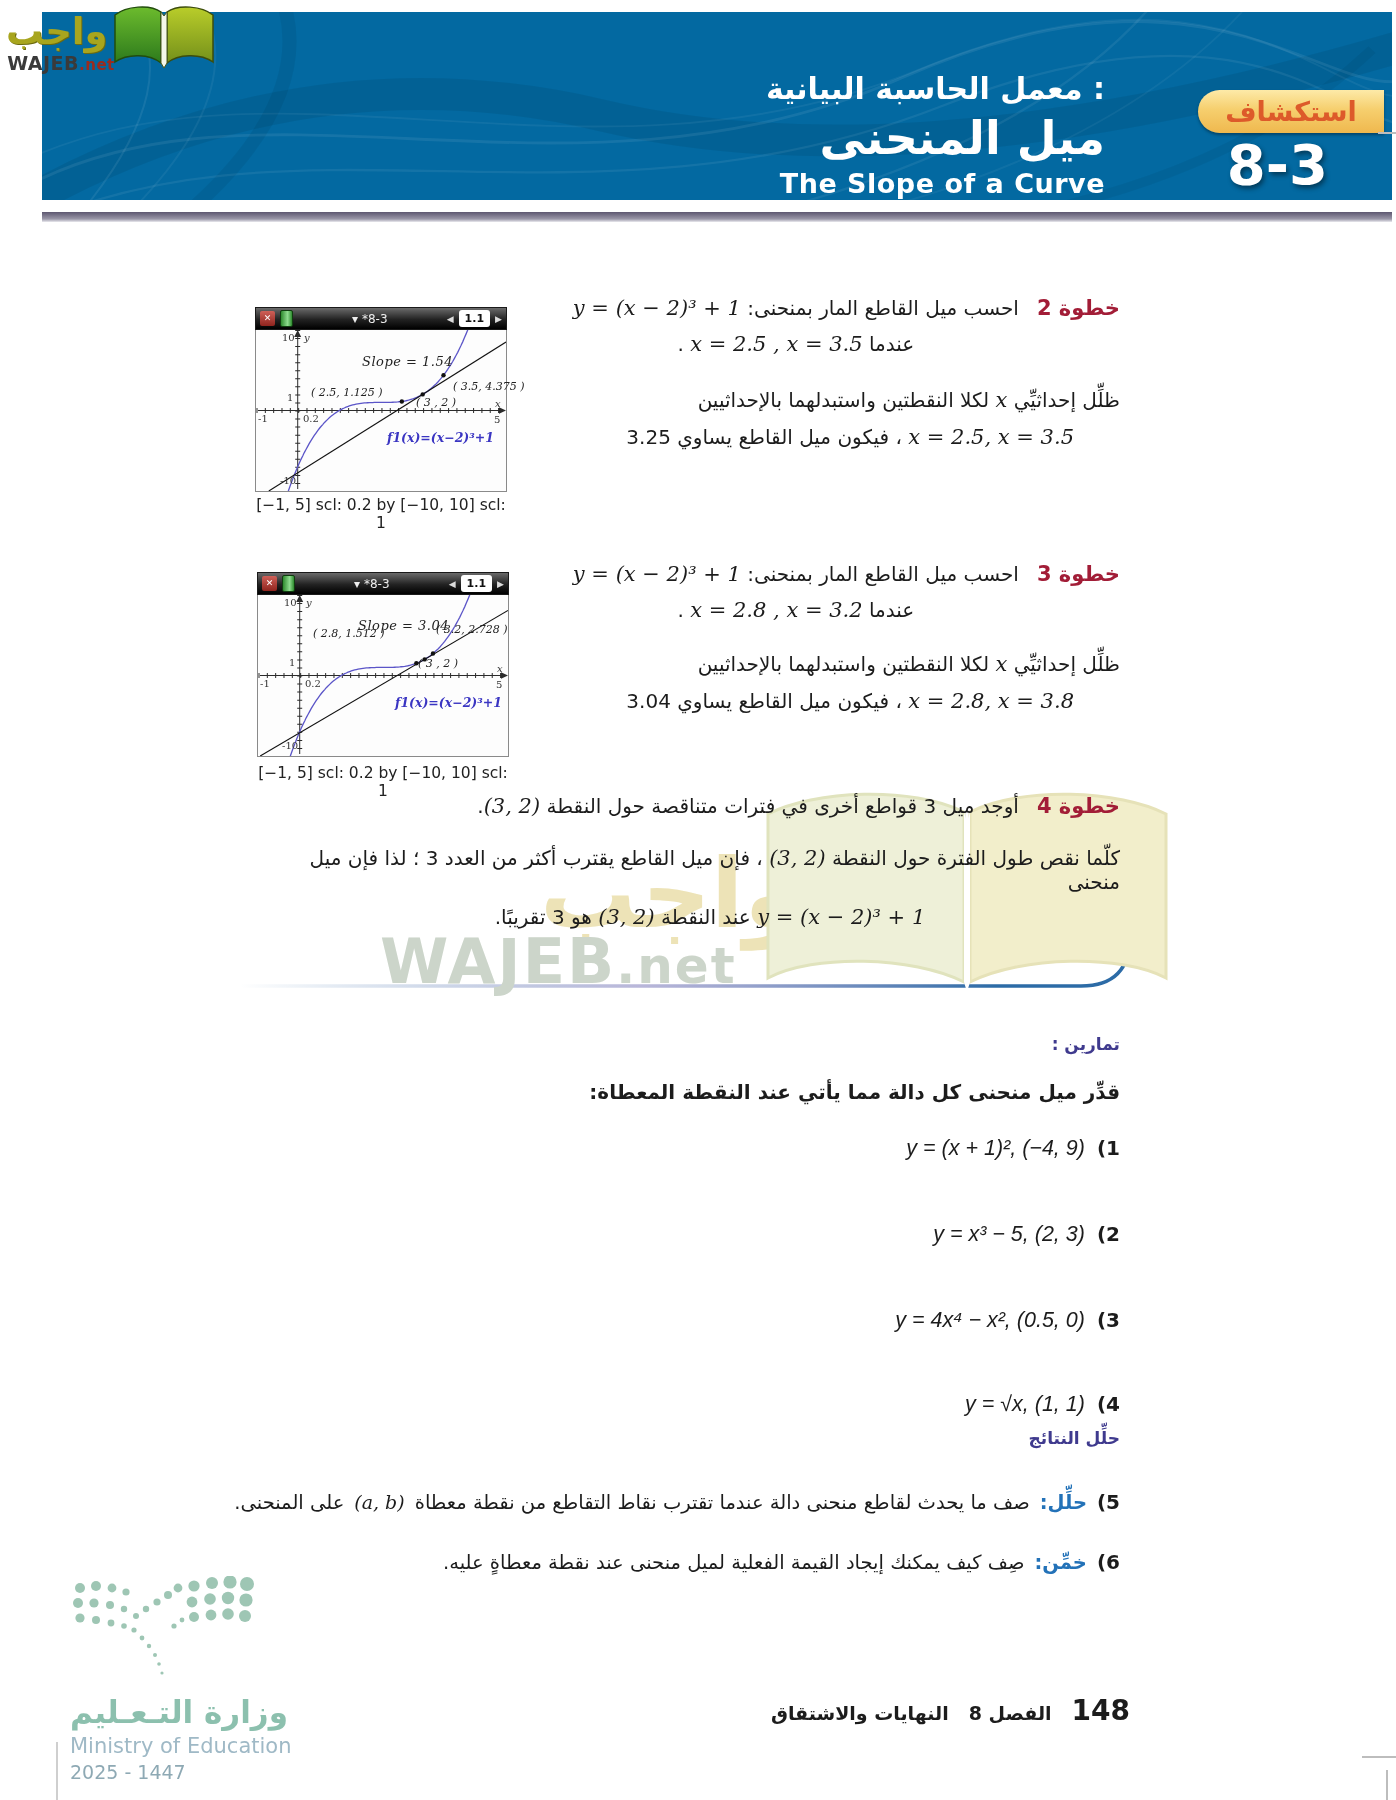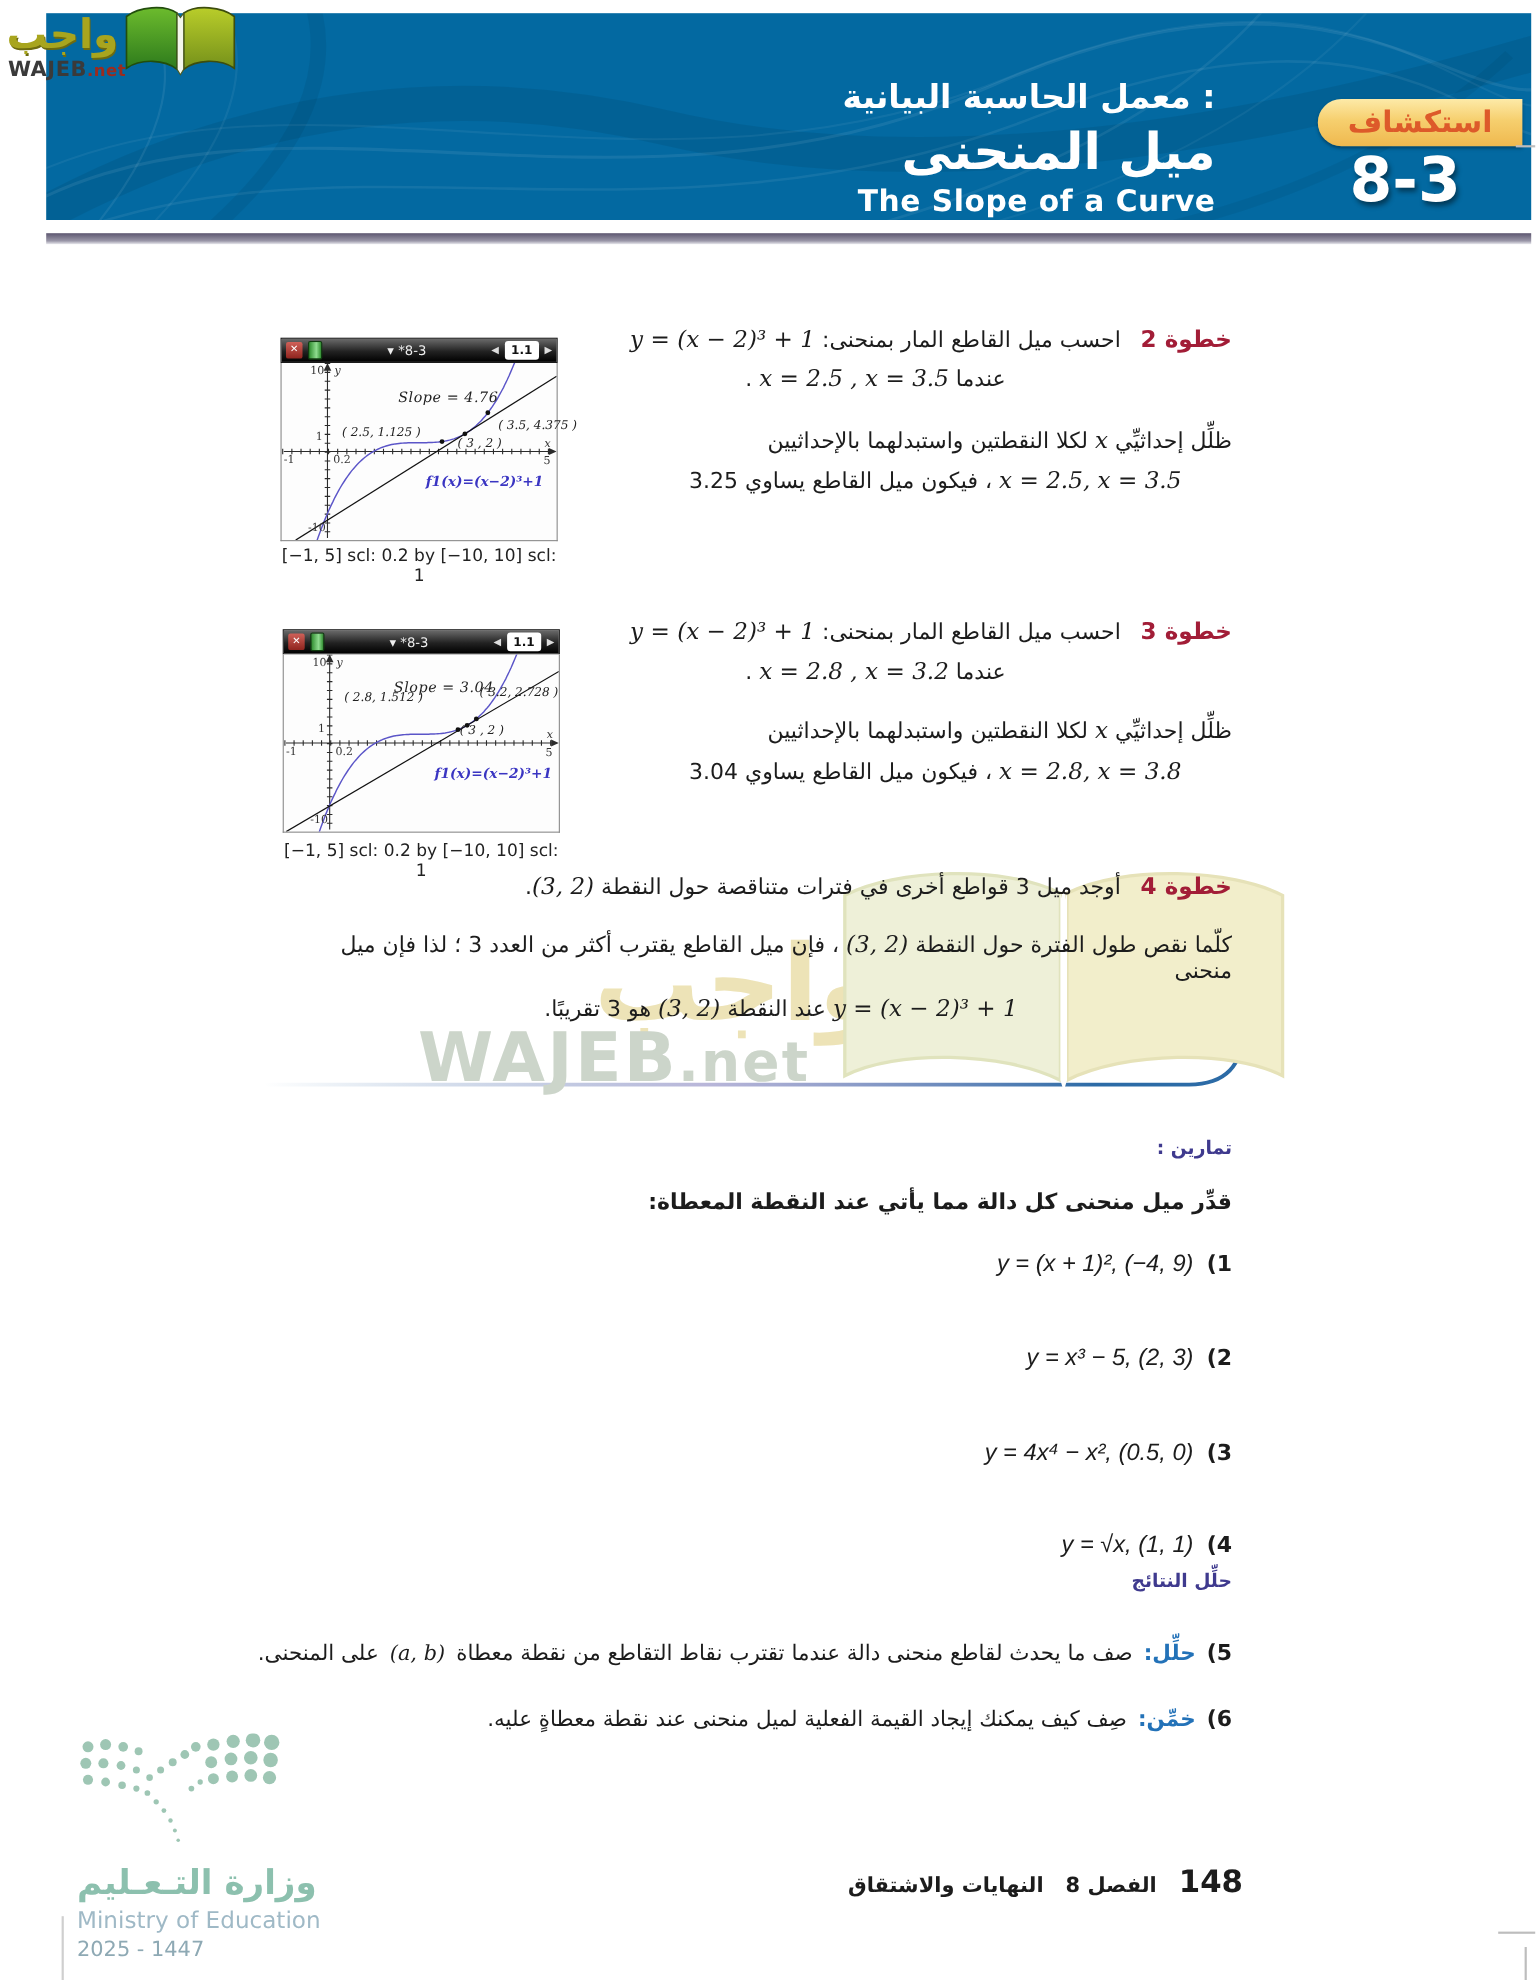--- a/index.html
+++ b/index.html
@@ -189,21 +189,21 @@
         <polygon points="41.7,0 38.2,7 45.2,7" fill="#2b2b2b"></polygon>
         <polygon points="250,80 243,76.8 243,83.2" fill="#2b2b2b"></polygon>
         <polyline class="curve" fill="none" stroke="#5b55c8" stroke-width="1.3" points="31.7,161.9 33.3,157.2 35.0,152.6 36.7,148.2 38.3,144.0 40.0,139.9 41.7,136.0 43.3,132.2 45.0,128.6 46.7,125.2 48.3,121.8 50.0,118.7 51.7,115.6 53.3,112.7 55.0,109.9 56.7,107.3 58.3,104.8 60.0,102.4 61.7,100.1 63.3,97.9 65.0,95.9 66.7,94.0 68.3,92.1 70.0,90.4 71.7,88.8 73.3,87.3 75.0,85.8 76.7,84.5 78.3,83.2 80.0,82.1 81.7,81.0 83.3,80.0 85.0,79.1 86.7,78.2 88.3,77.5 90.0,76.7 91.7,76.1 93.3,75.5 95.0,75.0 96.7,74.5 98.3,74.1 100.0,73.7 101.7,73.4 103.3,73.1 105.0,72.9 106.7,72.7 108.3,72.5 110.0,72.4 111.7,72.3 113.3,72.2 115.0,72.1 116.7,72.1 118.3,72.0 120.0,72.0 121.7,72.0 123.3,72.0 125.0,72.0 126.7,72.0 128.3,72.0 130.0,72.0 131.7,72.0 133.3,71.9 135.0,71.9 136.7,71.8 138.3,71.7 140.0,71.6 141.7,71.5 143.3,71.3 145.0,71.1 146.7,70.9 148.3,70.6 150.0,70.3 151.7,69.9 153.3,69.5 155.0,69.0 156.7,68.5 158.3,67.9 160.0,67.3 161.7,66.5 163.3,65.8 165.0,64.9 166.7,64.0 168.3,63.0 170.0,61.9 171.7,60.8 173.3,59.5 175.0,58.2 176.7,56.7 178.3,55.2 180.0,53.6 181.7,51.9 183.3,50.0 185.0,48.1 186.7,46.1 188.3,43.9 190.0,41.6 191.7,39.2 193.3,36.7 195.0,34.1 196.7,31.3 198.3,28.4 200.0,25.3 201.7,22.2 203.3,18.8 205.0,15.4 206.7,11.8 208.3,8.0 210.0,4.1 211.7,0.0 213.3,-4.2"></polyline>
         <line class="secant" stroke="#111" stroke-width="1.1" x1="12.820512820512812" y1="160" x2="250" y2="12"></line>
         <g class="dots">
             <circle cx="145.83333333333334" cy="71" r="2.2" fill="#111"></circle>
             <circle cx="166.66666666666666" cy="64" r="2.2" fill="#111"></circle>
             <circle cx="187.5" cy="45" r="2.2" fill="#111"></circle>
           </g>
       </svg>
-      <div class="glabel lbl-slope" style="left:106px;top:24px;">Slope = 4.76</div>
+      <div class="glabel lbl-slope" style="left:106px;top:24px;">Slope = 1.54</div>
       <div class="glabel" style="left:55px;top:56px;">( 2.5, 1.125 )</div>
       <div class="glabel" style="left:160px;top:66px;">( 3 , 2 )</div>
       <div class="glabel" style="left:181px;top:50px;padding-left:16px;">( 3.5, 4.375 )</div>
       <div class="glabel lbl-fn" style="left:131px;top:100px;">f1(x)=(x−2)³+1</div>
       <div class="gax" style="left:26px;top:2px;">10</div>
       <div class="gax" style="left:48px;top:2px;font-style:italic;">y</div>
       <div class="gax" style="left:31px;top:62px;">1</div>
       <div class="gax" style="left:2px;top:83px;">-1</div>
       <div class="gax" style="left:47px;top:83px;">0.2</div>
       <div class="gax" style="left:238px;top:84px;">5</div>

